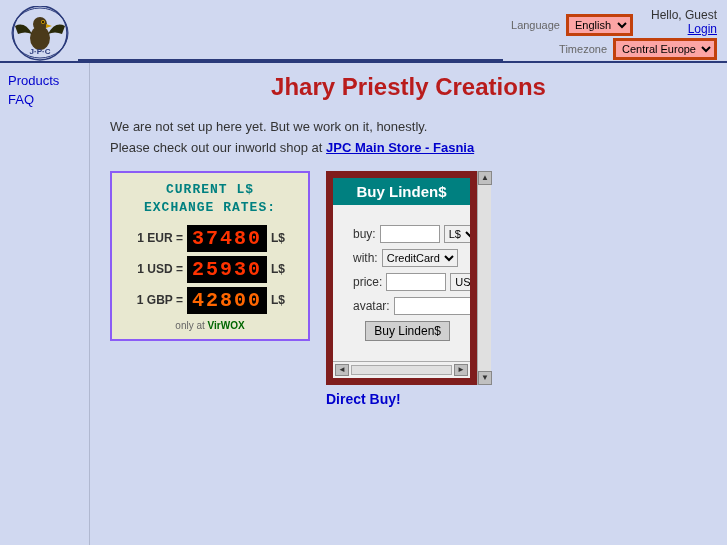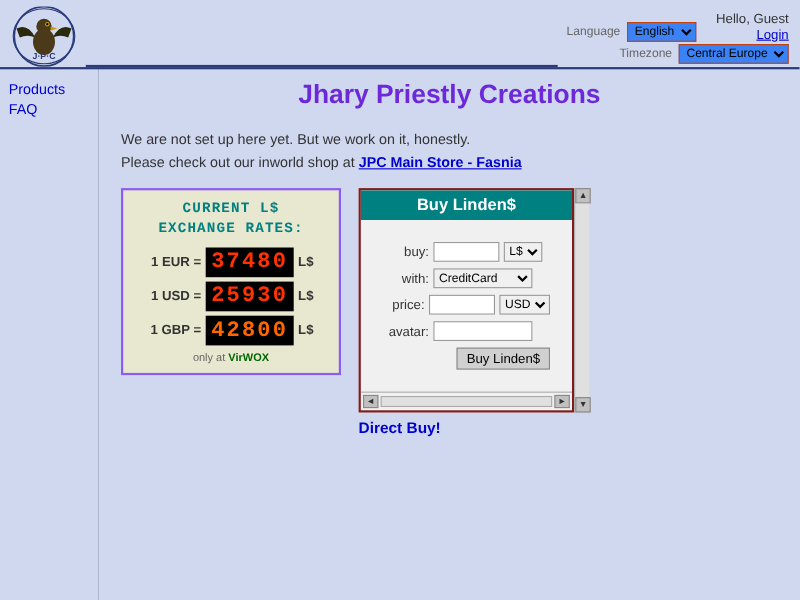--- a/index.html
+++ b/index.html
@@ -35,22 +35,22 @@
       align-items: center;
       gap: 6px;
     }
     .lang-tz-label {
       color: #666;
       font-size: 11px;
     }
     select.header-select {
       font-size: 11px;
       padding: 1px 2px;
-      border: 1px solid #c2410c;
-      background: #3b82f6;
+      border: 3px solid #c2410c;
+      background: #fca5a5;
     }
     .hello-login {
       text-align: right;
       font-size: 12px;
       color: #333;
       margin-left: 10px;
     }
     .hello-login a {
       color: #0000cc;
       text-decoration: underline;
@@ -83,21 +83,21 @@
       margin-bottom: 4px;
     }
 
     
     .content {
       flex: 1;
       padding: 10px 20px;
     }
     .page-title {
       text-align: center;
-      color: #6d28d9;
+      color: #b91c1c;
       font-size: 24px;
       font-weight: bold;
       margin-bottom: 16px;
     }
     .intro-text {
       margin-bottom: 12px;
       line-height: 1.6;
       font-size: 13px;
     }
     .intro-text a {
@@ -167,23 +167,23 @@
       color: #666;
       margin-top: 6px;
     }
     .virwox-label span {
       color: #006600;
       font-weight: bold;
     }
 
     
     .buy-widget {
-      border: 2px solid #7f1d1d;
+      border: 7px solid #7f1d1d;
       background: #f0f0f0;
-      width: 196px;
+      width: 151px;
       overflow: hidden;
     }
     .buy-widget-header {
       background: #008080;
       color: white;
       text-align: center;
       font-size: 15px;
       font-weight: bold;
       padding: 5px 8px;
     }

